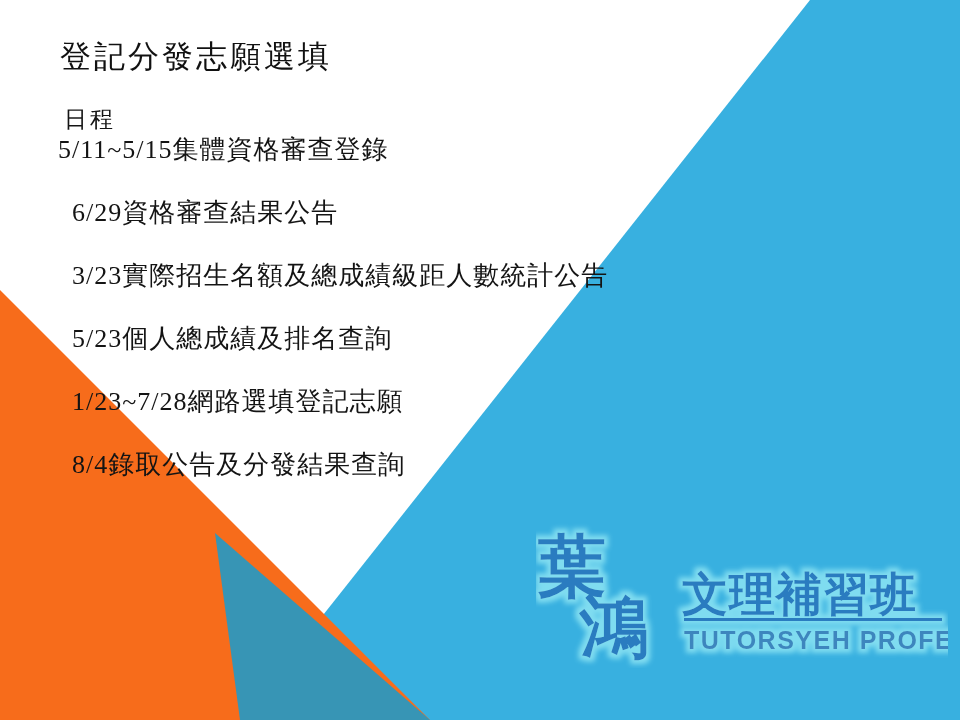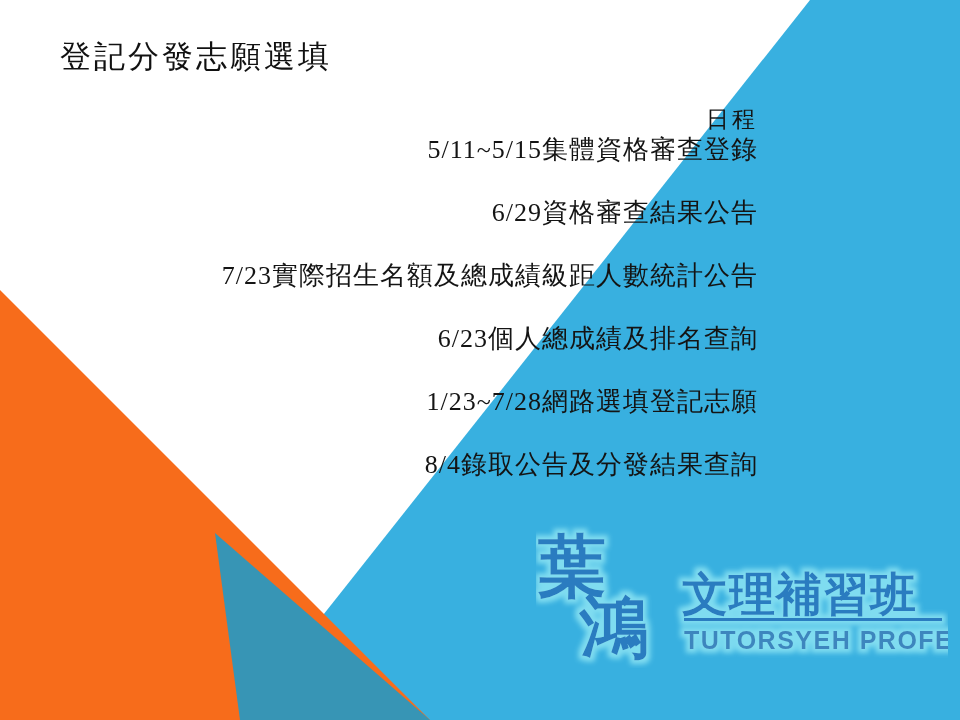--- a/index.html
+++ b/index.html
@@ -51,38 +51,38 @@
   }
 
   .body-list {
     position: absolute;
     left: 58px;
     top: 108px;
     width: 700px;
     margin: 0;
     padding: 0;
     list-style: none;
-    text-align: right;
   }
 
   .body-line {
     font-size: 26px;
     line-height: 1.0;
     color: #141414;
     letter-spacing: 1px;
     white-space: nowrap;
     margin: 0;
   }
   .body-line.lead {
     font-size: 23px;
     letter-spacing: 3px;
     margin: 0 0 6px 6px;
   }
   .body-line.spaced {
     margin-top: 37px;
+    margin-left: 14px;
   }
   .body-line.tight {
     margin-top: 0px;
   }
 
   
   #logo {
     position: absolute;
     left: 536px;
     top: 518px;
@@ -119,22 +119,22 @@
   </svg>
 
   <div id="content">
 
     <h1 class="slide-title">登記分發志願選填</h1>
 
     <ul class="body-list">
       <li class="body-line lead">日程</li>
       <li class="body-line tight">5/11~5/15集體資格審查登錄</li>
       <li class="body-line spaced">6/29資格審查結果公告</li>
-      <li class="body-line spaced">7/23實際招生名額及總成績級距人數統計公告</li>
-      <li class="body-line spaced">6/23個人總成績及排名查詢</li>
+      <li class="body-line spaced">3/23實際招生名額及總成績級距人數統計公告</li>
+      <li class="body-line spaced">5/23個人總成績及排名查詢</li>
       <li class="body-line spaced">1/23~7/28網路選填登記志願</li>
       <li class="body-line spaced">8/4錄取公告及分發結果查詢</li>
     </ul>
 
   </div>
 
   <div id="logo">
     <svg viewBox="0 0 412 150" width="412" height="150" xmlns="http://www.w3.org/2000/svg">
       <defs>
         <filter id="logoGlow" x="-30%" y="-30%" width="160%" height="160%">

